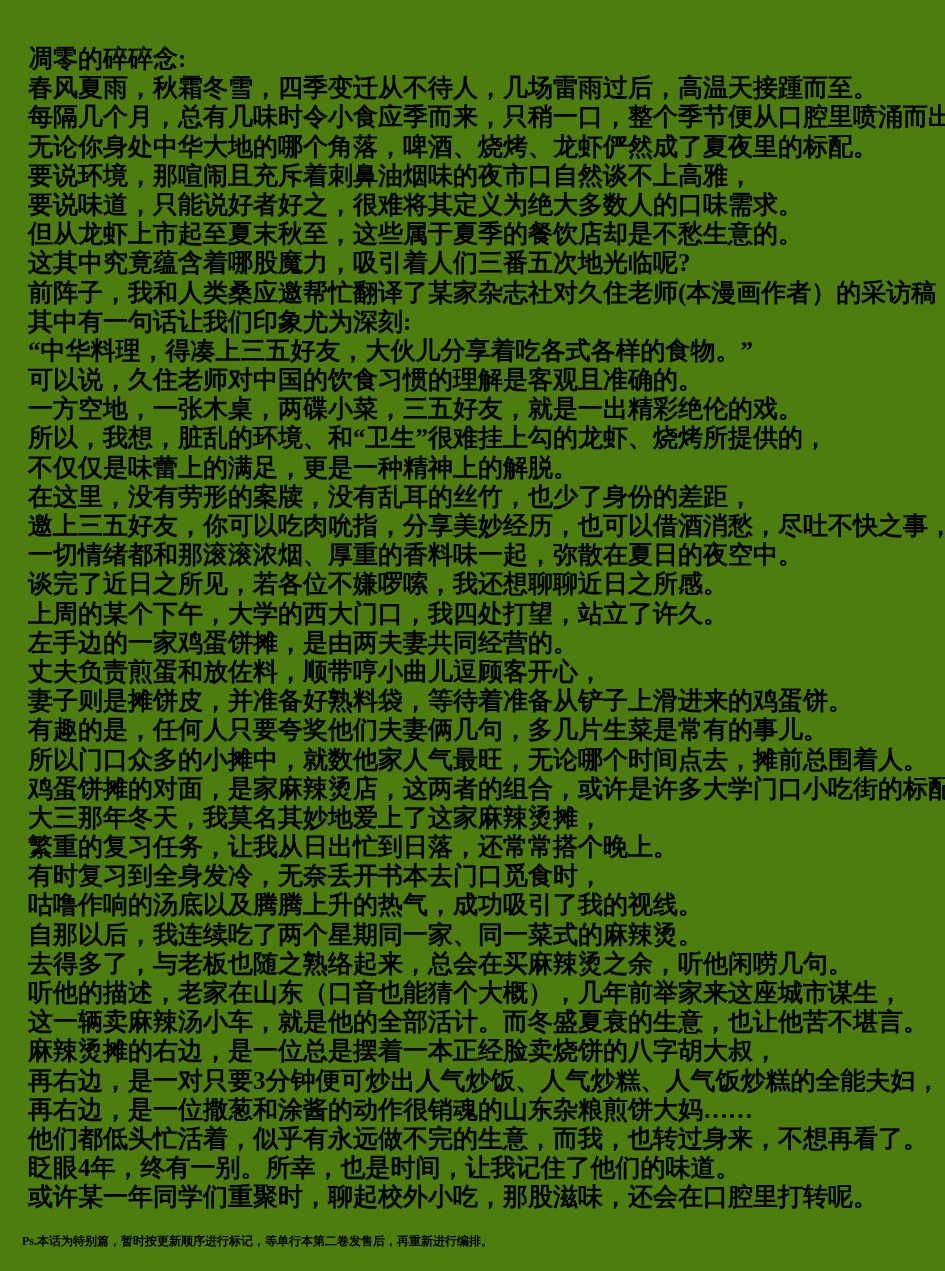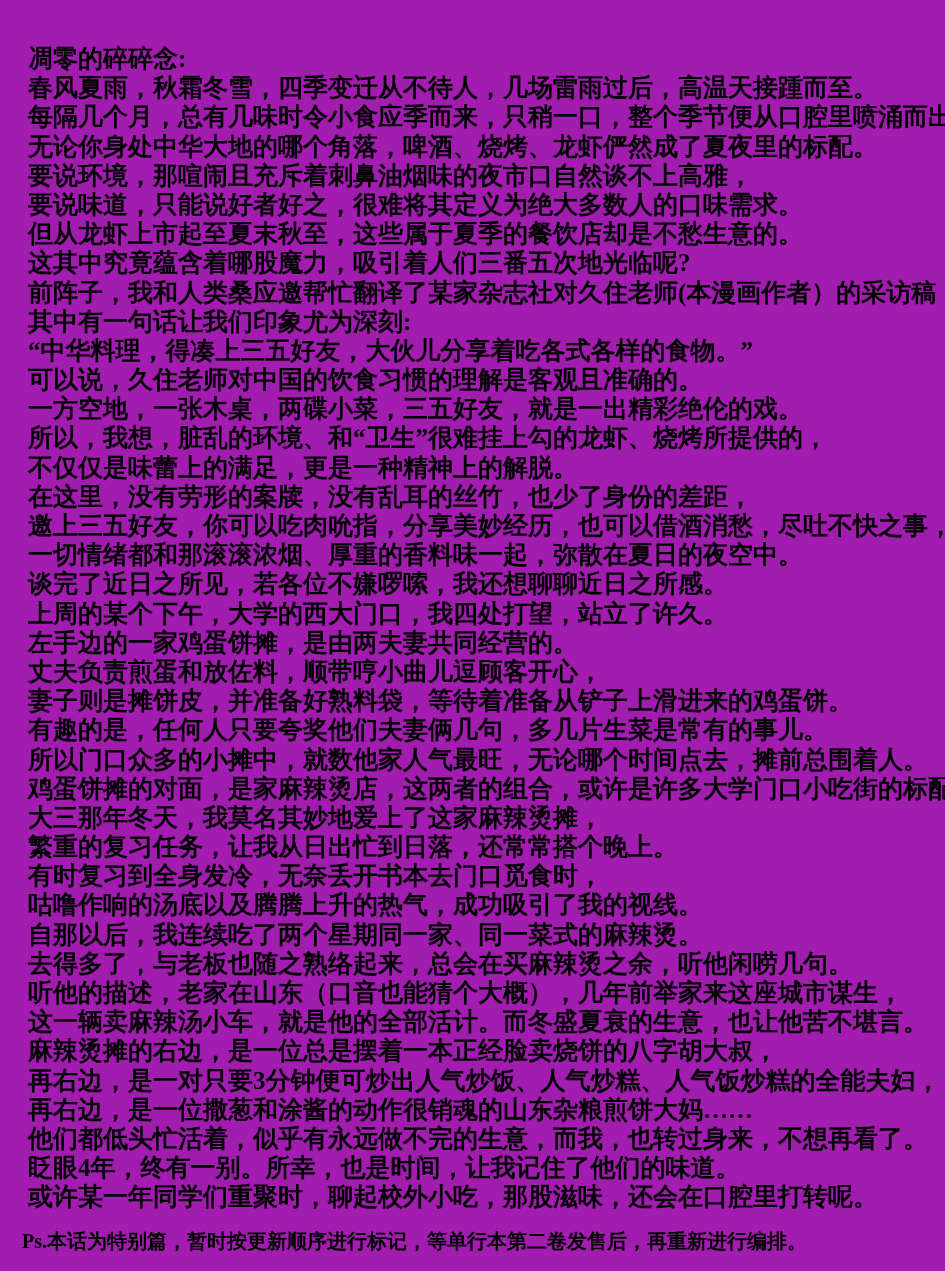--- a/index.html
+++ b/index.html
@@ -4,21 +4,21 @@
 <style>
   html, body {
     margin: 0;
     padding: 0;
     background: #ffffff;
   }
   .page {
     position: relative;
     width: 945px;
     height: 1271px;
-    background: #a21caf;
+    background: #4d7c0f;
     overflow: hidden;
     font-family: "Liberation Serif", "DejaVu Serif", serif;
   }
   .text-block {
     position: absolute;
     left: 28px;
     top: 44px;
     color: #000000;
     font-size: 25px;
     line-height: 29.2px;
@@ -27,21 +27,21 @@
     letter-spacing: 0px;
   }
   .line {
     height: 29.2px;
   }
   .footnote {
     position: absolute;
     left: 22px;
     top: 1230px;
     color: #000000;
-    font-size: 20px;
+    font-size: 12px;
     line-height: 22px;
     font-weight: 700;
     white-space: nowrap;
   }
 </style>
 </head>
 <body>
 
 <div class="page">
   <div class="text-block">

